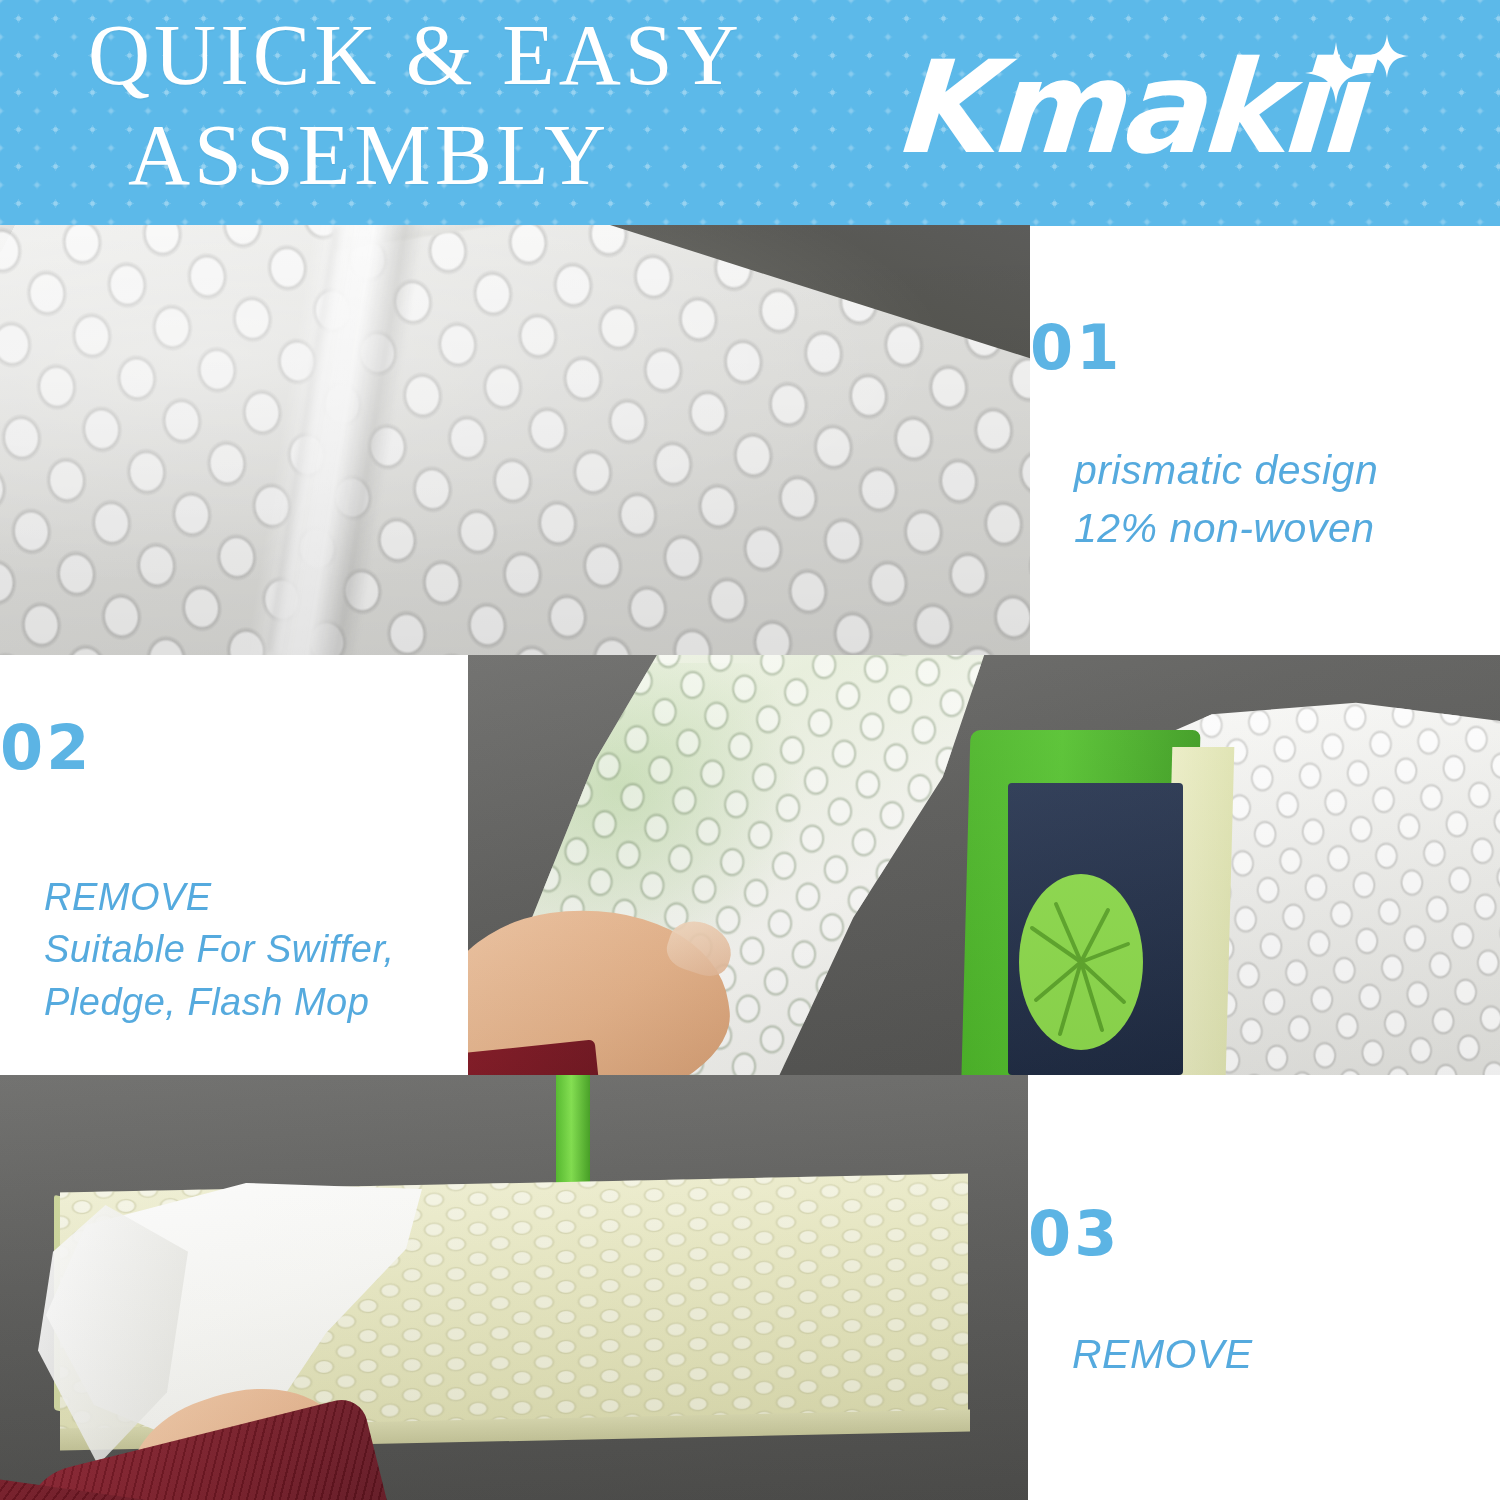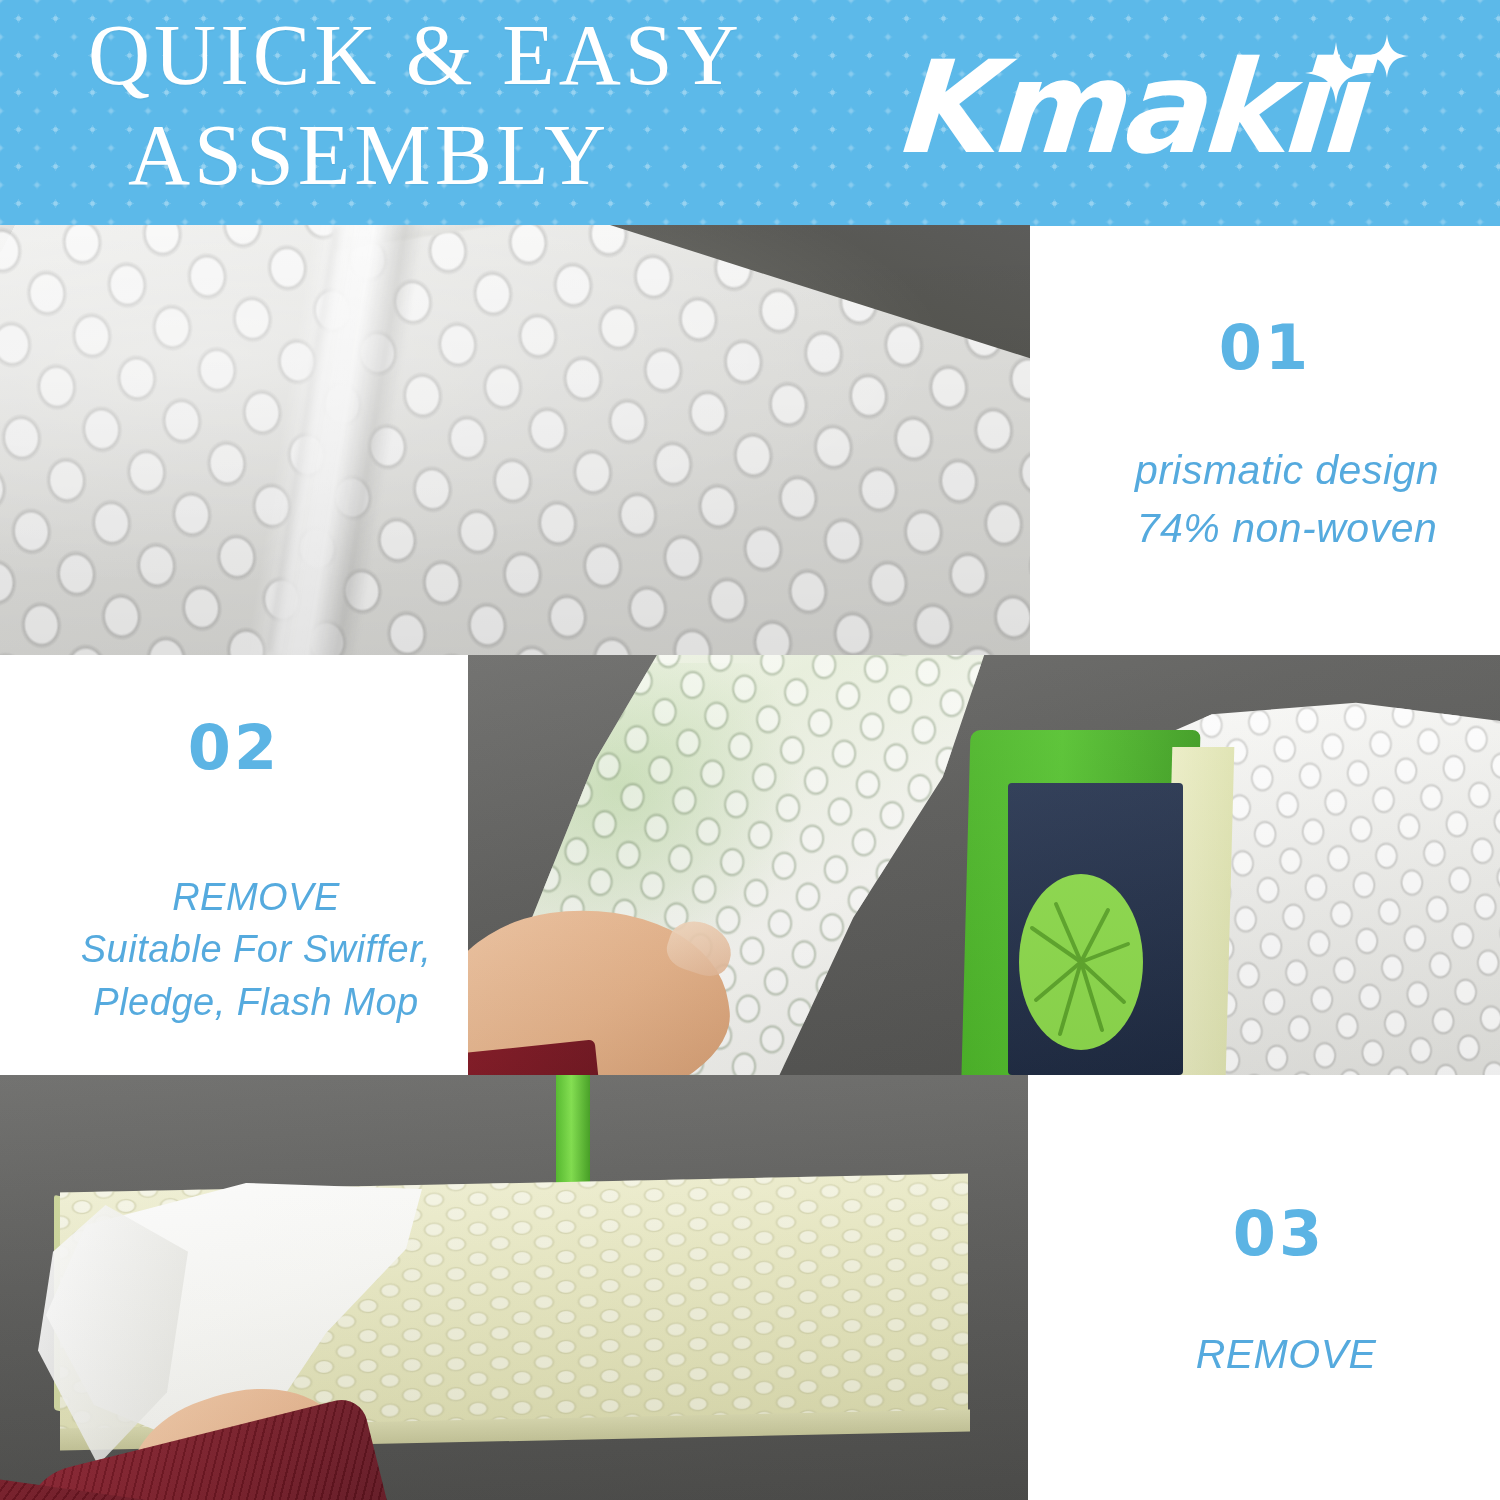--- a/index.html
+++ b/index.html
@@ -34,38 +34,38 @@
   .row{position:absolute;left:0;width:1500px;}
   .r1{top:225px;height:430px;}
   .r2{top:655px;height:420px;border-radius:31px;}
   .r3{top:1075px;height:425px;}
 
   .photo{position:absolute;overflow:hidden;}
   .p1{left:0;top:0;width:1030px;height:430px;}
   .p2{left:468px;top:0;width:1032px;height:420px;}
   .p3{left:0;top:0;width:1028px;height:425px;}
 
-  .caption{position:absolute;text-align:center;}
+  .caption{position:absolute;text-align:left;}
   .c1{left:1030px;top:0;width:470px;height:430px;}
   .c2{left:0;top:0;width:468px;height:420px;}
   .c3{left:1028px;top:0;width:472px;height:425px;}
 
   .step-num{color:#5cb4e4;font-family:"DejaVu Sans",sans-serif;font-weight:700;font-size:62px;
     letter-spacing:3px;line-height:1;}
   .step-lines{color:#55aade;font-family:"Liberation Sans",sans-serif;font-style:italic;
     font-weight:400;font-size:41px;line-height:1.42;letter-spacing:.5px;padding-left:44px;}
   .step-lines .ln{display:block;white-space:nowrap;}
 
   .c1 .inner{position:absolute;left:0;right:0;top:92px;}
   .c1 .step-num{margin-bottom:62px;}
   .c2 .inner{position:absolute;left:0;right:0;top:62px;}
   .c2 .step-num{margin-bottom:92px;}
   .c2 .step-lines{font-size:38px;line-height:1.38;}
   .c3 .inner{position:absolute;left:0;right:0;top:128px;}
-  .c3 .step-num{margin-bottom:60px;padding-left:30px;}
+  .c3 .step-num{margin-bottom:60px;}
 
   
   .nw-bg{position:absolute;inset:0;background:#e9e9e6;}
   .nw-dark{position:absolute;right:0;top:0;width:420px;height:215px;
     background:linear-gradient(200deg,#5e5e5c 0%,#55554f 55%,#4d4d48 100%);
     clip-path:polygon(100% 0,100% 62%,0 0);}
   .nw-sheet{position:absolute;inset:0;
     background:
       linear-gradient(118deg,rgba(0,0,0,.07) 0 1.2%,transparent 1.2%),
       linear-gradient(165deg,#f4f4f2 0%,#e6e6e3 45%,#dcdcd8 100%);}
@@ -200,21 +200,21 @@
       <div class="nw-dark"></div>
       <div class="nw-edge"></div>
       <div class="nw-fold"></div>
       <div class="nw-shade"></div>
     </div>
     <div class="caption c1">
       <div class="inner">
         <div class="step-num">01</div>
         <div class="step-lines">
           <span class="ln">prismatic design</span>
-          <span class="ln">74% non-woven</span>
+          <span class="ln">12% non-woven</span>
         </div>
       </div>
     </div>
   </div>
 
   <div class="row r2">
     <div class="caption c2">
       <div class="inner">
         <div class="step-num">02</div>
         <div class="step-lines">

